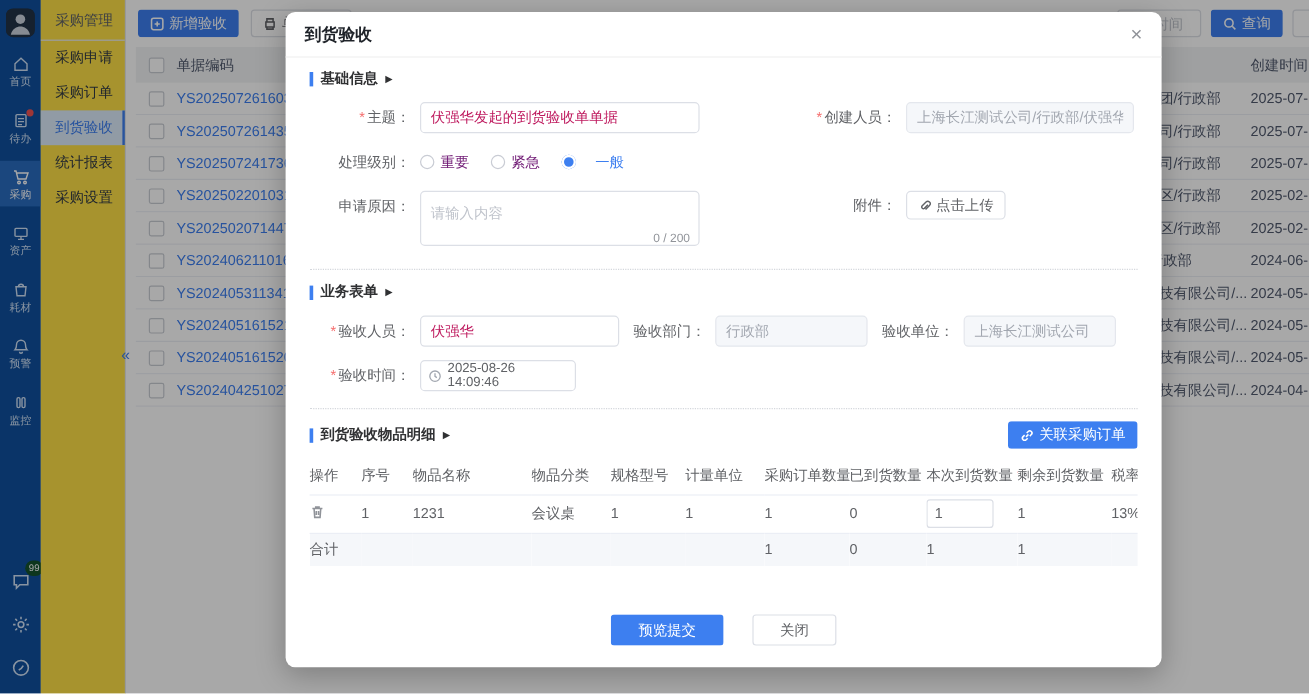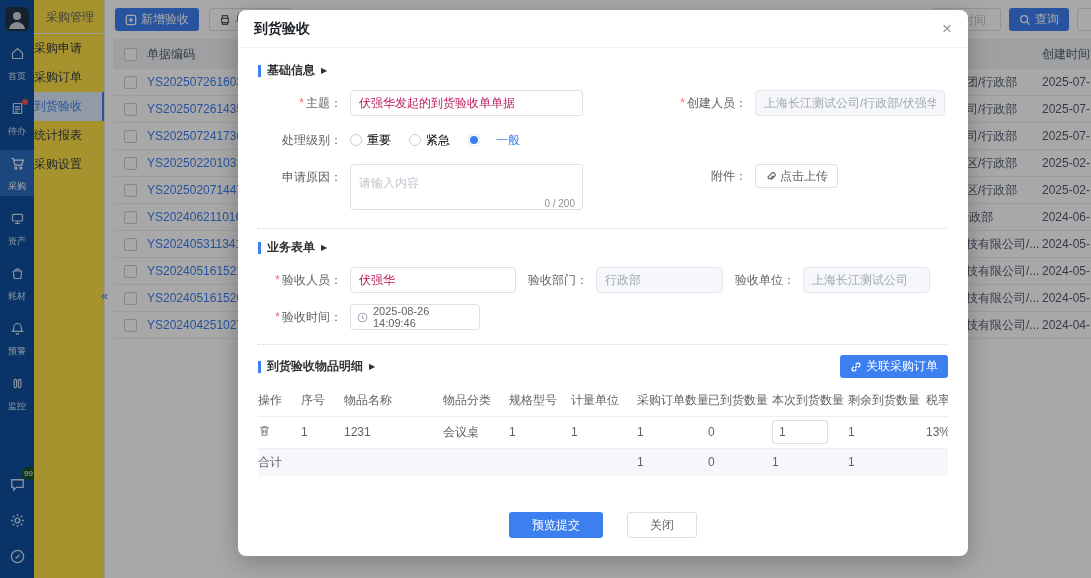--- a/index.html
+++ b/index.html
@@ -2,35 +2,35 @@
 <html><head>
 <meta charset="utf-8">
 <style>
   * { margin:0; padding:0; box-sizing:border-box; }
   html,body { width:1091px; height:578px; overflow:hidden; font-family:"Liberation Sans","DejaVu Sans",sans-serif; background:#f0f2f5; position:relative; }
   .stage { position:absolute; inset:0; width:1091px; height:578px; }
 
   
   .rail { position:absolute; left:0; top:0; width:34px; height:578px; background:#10509e; display:flex; flex-direction:column; align-items:center; z-index:1; }
   .avatar { width:24px; height:24px; border-radius:6px; background:#223246; margin-top:7px; display:flex; align-items:center; justify-content:center; overflow:hidden; }
-  .rail-item { width:34px; padding:6px 0 5px; margin-top:9px; display:flex; flex-direction:column; align-items:center; gap:10px; color:#cfe0f5; cursor:pointer; position:relative; }
+  .rail-item { width:34px; padding:6px 0 5px; margin-top:9px; display:flex; flex-direction:column; align-items:center; gap:2px; color:#cfe0f5; cursor:pointer; position:relative; }
   .rail-item svg { width:15px; height:15px; stroke:#cfe0f5; fill:none; stroke-width:1.4; }
   .rail-item .rl { font-size:9px; line-height:10px; }
   .rail-item.active { background:#2a6cc0; color:#ffffff; }
   .rail-item.active svg { stroke:#ffffff; }
   .dot { position:absolute; top:4px; right:6px; width:6px; height:6px; border-radius:50%; background:#f05252; }
   .rail-bottom { margin-top:auto; display:flex; flex-direction:column; align-items:center; gap:16px; margin-bottom:12px; }
   .rail-ico { position:relative; width:20px; height:20px; display:flex; align-items:center; justify-content:center; cursor:pointer; }
   .rail-ico svg { width:17px; height:17px; stroke:#cfe0f5; fill:none; stroke-width:1.4; }
   .badge99 { position:absolute; top:-7px; right:-9px; min-width:15px; height:13px; border-radius:7px; background:#14532d; color:#fff; font-size:8px; line-height:13px; text-align:center; padding:0 3px; }
 
   
   .submenu { position:absolute; left:34px; top:0; width:71px; height:578px; background:#fde047; border-right:1px solid #e4e7ed; z-index:1; }
   .submenu-title { height:34px; line-height:34px; padding-left:12px; font-size:12px; color:#606266; border-bottom:1px solid #ebeef5; }
-  .smi { height:29px; line-height:29px; font-size:12px; color:#333a45; cursor:pointer; }
+  .smi { height:29px; line-height:29px; padding-left:12px; font-size:12px; color:#333a45; cursor:pointer; }
   .smi.active { background:#dcebfa; color:#3d7ff0; box-shadow:inset -2px 0 0 #3d7ff0; }
   .collapse { position:absolute; left:101px; top:288px; z-index:2; color:#3d7ff0; font-size:13px; cursor:pointer; }
 
   
   .main { position:absolute; left:105px; top:0; width:986px; height:578px; background:#ffffff; overflow:hidden; z-index:1; }
   .toolbar { display:flex; align-items:center; padding:8px 8px 6px 10px; }
   .btn { display:inline-flex; align-items:center; gap:4px; height:23px; padding:0 9px; border-radius:3px; font-size:12px; cursor:pointer; border:1px solid transparent; white-space:nowrap; }
   .btn svg { width:12px; height:12px; stroke-width:1.5; }
   .btn-primary { background:#3d7ff0; color:#fff; }
   .btn-primary svg { stroke:#fff; fill:none; }
@@ -56,39 +56,39 @@
   .pg-prev { position:absolute; right:10px; top:548px; font-size:14px; color:#8a8f99; cursor:pointer; }
 
   
   .overlay { position:absolute; inset:0; background:rgba(0,0,0,.34); z-index:5; }
   .modal { position:absolute; left:238px; top:10px; width:730px; height:546px; background:#fff; border-radius:8px; box-shadow:0 6px 24px rgba(0,0,0,.25); z-index:10; display:flex; flex-direction:column; }
   .mhead { height:38px; flex:none; display:flex; align-items:center; padding:0 16px; border-bottom:1px solid #f0f0f0; }
   .mtitle { font-size:14px; font-weight:bold; color:#1f2329; }
   .mclose { margin-left:auto; font-size:17px; color:#909399; cursor:pointer; line-height:1; }
   .mbody { flex:1; display:flex; flex-direction:column; padding:8px 20px 14px; overflow:hidden; }
 
-  .sec { display:flex; align-items:center; gap:6px; margin-top:6px; }
+  .sec { display:flex; align-items:center; gap:6px; margin-top:1px; }
   .secbar { width:3px; height:12px; background:#3d7ff0; }
   .sectxt { font-size:12px; font-weight:bold; color:#303133; }
   .secarrow { font-size:8px; color:#303133; }
 
   .frow { display:flex; align-items:flex-start; margin-top:11px; }
   .fcol { display:flex; align-items:center; }
   .flabel { width:92px; text-align:right; padding-right:8px; font-size:12px; color:#606266; line-height:26px; flex:none; white-space:nowrap; }
   .flabel2 { width:130px; text-align:right; padding-right:8px; font-size:12px; color:#606266; line-height:26px; flex:none; white-space:nowrap; }
   .flabel3 { width:80px; text-align:right; padding-right:8px; font-size:12px; color:#606266; line-height:26px; flex:none; white-space:nowrap; }
   .req::before { content:"*"; color:#f56c6c; margin-right:2px; }
   .inp { height:26px; border:1px solid #dcdfe6; border-radius:4px; font-size:12px; padding:0 8px; color:#be185d; font-family:inherit; background:#fff; }
   .inp::placeholder { color:#c0c4cc; }
   .inp:disabled, .inp.dis { background:#f5f7fa; color:#a2a7b0; border-color:#e4e7ed; }
   .w233 { width:233px; } .w190 { width:190px; } .w166 { width:166px; } .w127 { width:127px; }
   .rcol { margin-left:42px; }
 
   .radios { display:flex; align-items:center; gap:18px; height:26px; }
-  .radio-item { display:flex; align-items:center; gap:5px; font-size:12px; color:#000000; cursor:pointer; }
+  .radio-item { display:flex; align-items:center; gap:5px; font-size:12px; color:#701a75; cursor:pointer; }
   .rdot { width:12px; height:12px; border-radius:50%; border:1px solid #c9ccd4; background:#fff; }
   .radio-item.sel { color:#3d7ff0;gap:16px; }
   .radio-item.sel .rdot { border:none; background:#3d7ff0; box-shadow:inset 0 0 0 2px #fff; }
 
   .ta-wrap { position:relative; width:233px; }
   .ta { width:233px; height:46px; border:1px solid #dcdfe6; border-radius:4px; font-size:12px; padding:10px 8px; color:#606266; resize:none; font-family:inherit; }
   .ta::placeholder { color:#c0c4cc; }
   .ta-count { position:absolute; right:8px; bottom:5px; font-size:10px; color:#909399; }
 
   .upload-btn { display:inline-flex; align-items:center; gap:4px; height:24px; padding:0 9px; border:1px solid #dcdfe6; border-radius:4px; background:#fff; font-size:12px; color:#606266; cursor:pointer; }

